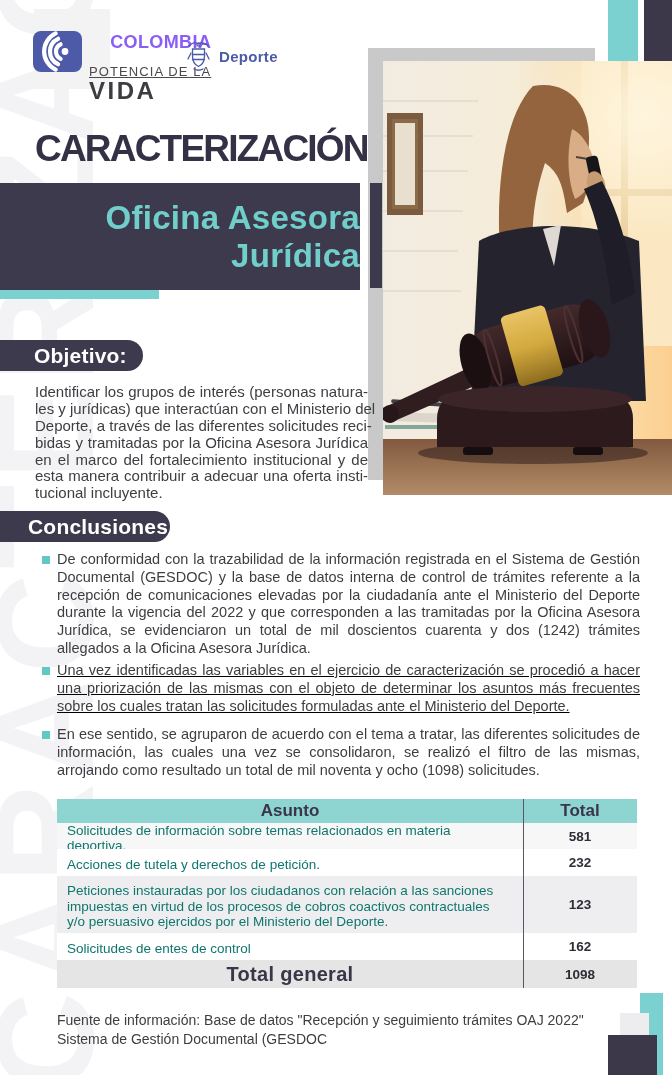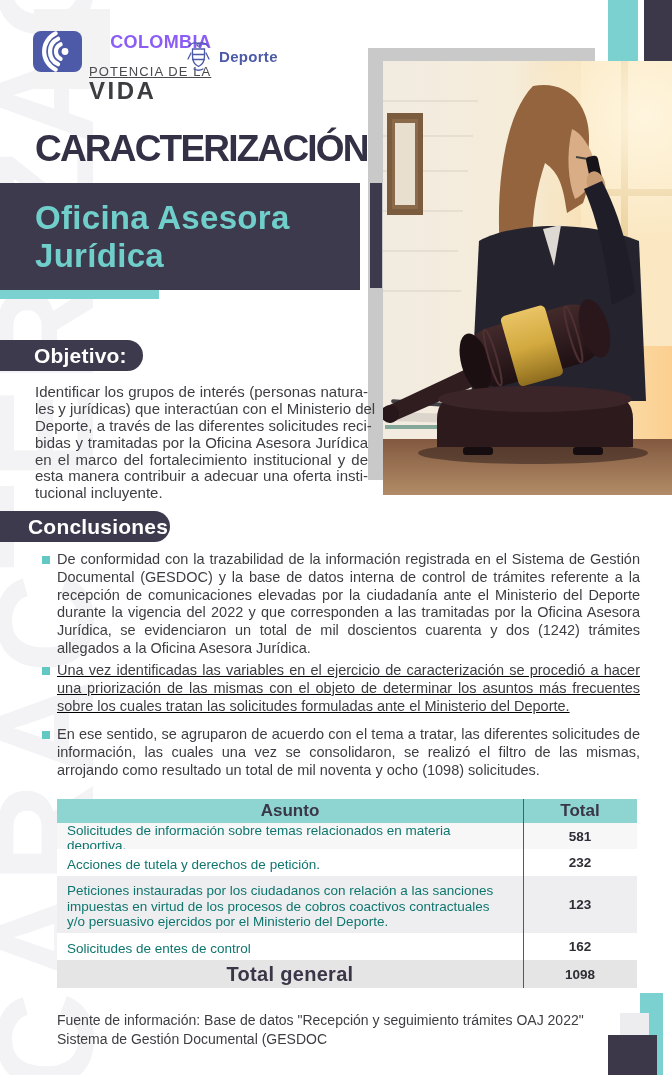--- a/index.html
+++ b/index.html
@@ -39,22 +39,22 @@
   
   .photo-backing{left:368px;top:48px;width:227px;height:432px;background:#c9c9c9;z-index:1;}
   .photo{left:383px;top:61px;width:289px;height:434px;z-index:2;overflow:hidden;}
   .photo svg{display:block;filter:blur(.5px);}
   .photo-sliver{left:370px;top:183px;width:12px;height:105px;background:#3e3a4d;z-index:3;}
 
   
   .title-main{left:35px;top:130px;font-size:37px;font-weight:800;color:#343046;
     letter-spacing:-1.8px;z-index:4;line-height:1;}
   .office-box{left:0;top:183px;width:360px;height:107px;background:#3e3a4d;z-index:4;}
-  .office-text{padding:16px 16px 0 35px;font-size:33px;font-weight:700;color:#71cfcb;
-    line-height:38px;letter-spacing:.3px;}
+  .office-text{padding:16px 0 0 35px;font-size:33px;font-weight:700;color:#71cfcb;
+    line-height:38px;letter-spacing:.3px;text-align:right;}
   .teal-bar{left:0;top:290px;width:159px;height:9px;background:#7bd1d0;z-index:4;}
 
   
   .pill{position:absolute;left:0;background:#3e3a4d;color:#ffffff;
     border-radius:0 17px 17px 0;display:flex;align-items:center;
     padding-left:34px;z-index:4;font-weight:700;font-size:21px;letter-spacing:.2px;}
   .pill-objetivo{top:340px;width:143px;height:31px;}
   .pill-conclusiones{top:511px;width:170px;height:31px;padding-left:28px;}
 
   

